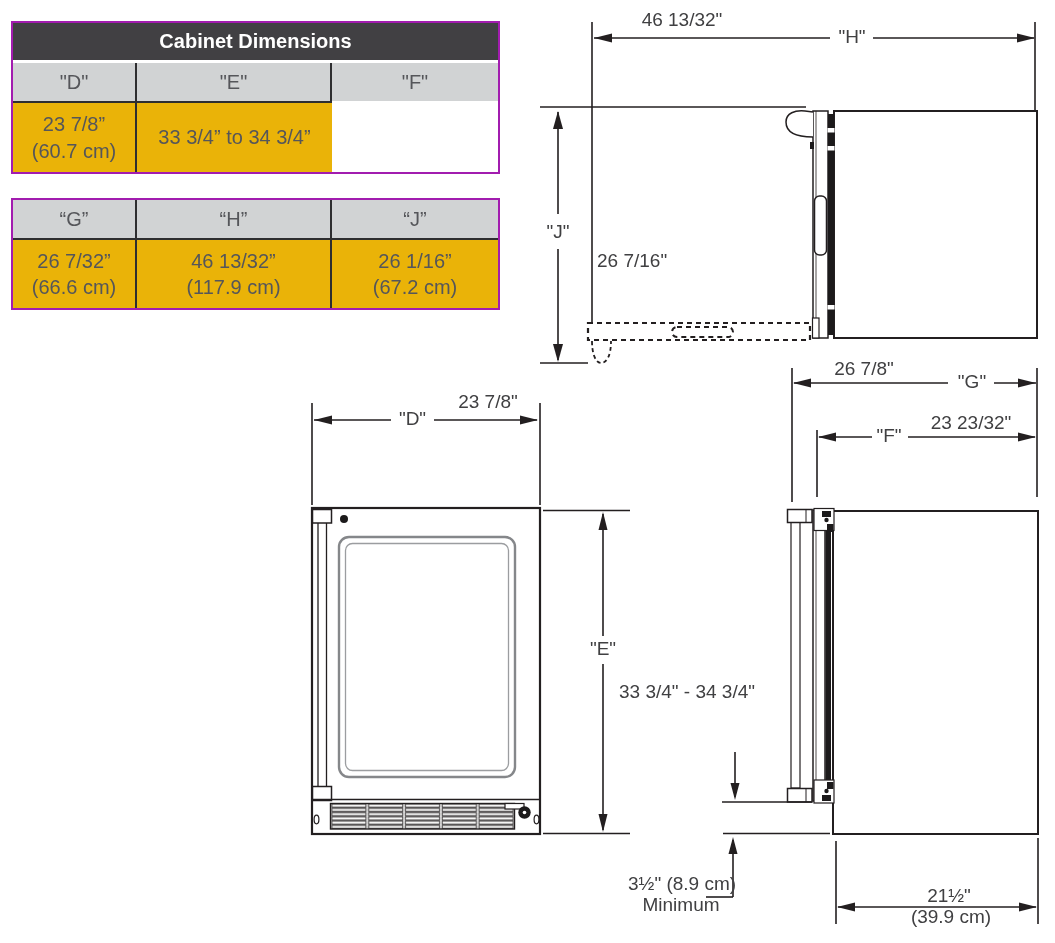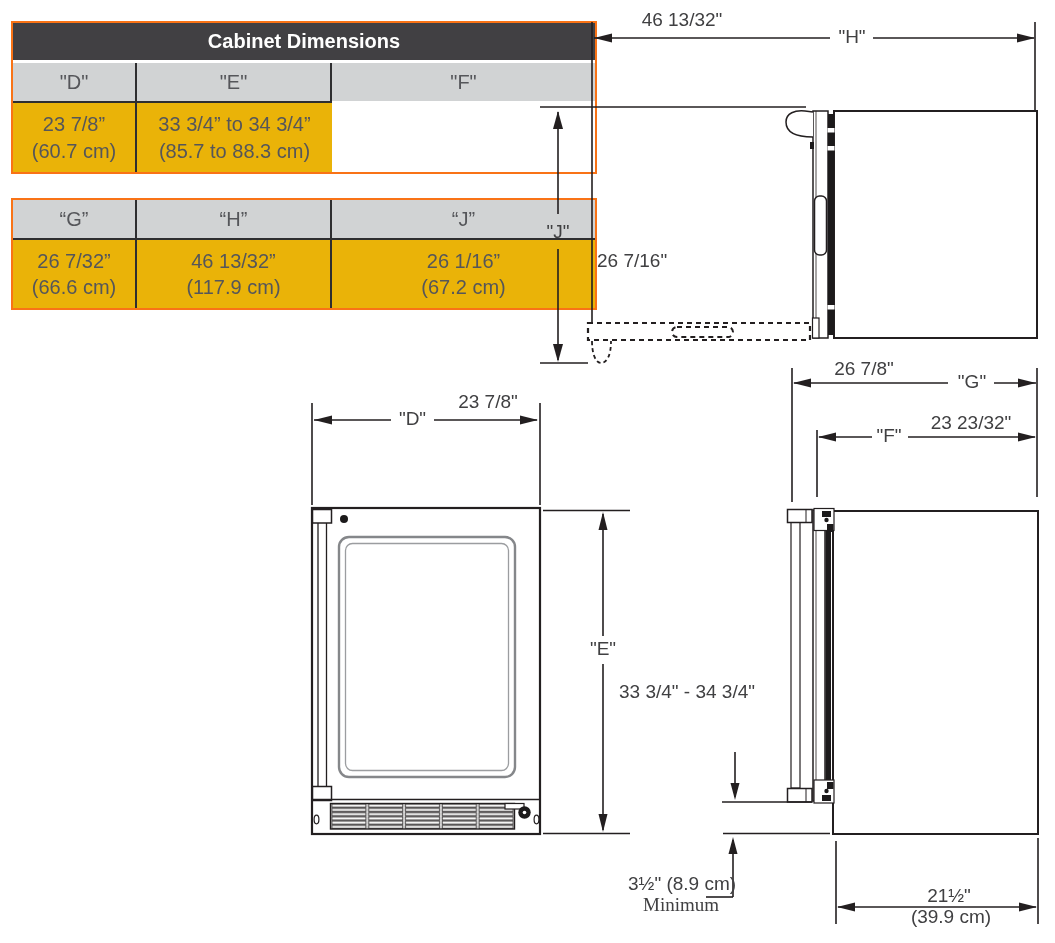--- a/index.html
+++ b/index.html
@@ -1,21 +1,21 @@
 <!DOCTYPE html>
 <html><head>
 <meta charset="utf-8">
 <style>
   html,body { margin:0; padding:0; background:#ffffff; }
   .canvas {
     position:relative; width:1055px; height:943px; background:#ffffff;
     font-family:"Liberation Sans", sans-serif; overflow:hidden;
   }
   
-  .dim-table { position:absolute; left:11px; width:586px; border:2px solid #f97316; box-sizing:border-box; }
+  .dim-table { position:absolute; left:11px; width:489px; border:2px solid #a21caf; box-sizing:border-box; }
   .t1 { top:21px; }
   .t2 { top:198px; }
   .t-title {
     background:#414043; color:#ffffff; font-weight:bold; font-size:20px;
     text-align:center; height:37px; line-height:37px; border-bottom:3px solid #ffffff;
   }
   .t-row { display:flex; }
   .t-cell {
     box-sizing:border-box; border-right:2px solid #2e2e30;
     display:flex; flex-direction:column; justify-content:center; align-items:center;
@@ -47,21 +47,20 @@
       <div class="t-cell c2">"E"</div>
       <div class="t-cell c3">"F"</div>
     </div>
     <div class="t-row t-vals">
       <div class="t-cell c1">
         <span>23 7/8”</span>
         <span>(60.7 cm)</span>
       </div>
       <div class="t-cell c2">
         <span>33 3/4” to 34 3/4”</span>
-        <span>(85.7 to 88.3 cm)</span>
       </div>
     </div>
   </div>
 
   <div class="dim-table t2">
     <div class="t-row t-head">
       <div class="t-cell c1">“G”</div>
       <div class="t-cell c2">“H”</div>
       <div class="t-cell c3">“J”</div>
     </div>
@@ -228,17 +227,17 @@
   <span class="dim" style="left:949px; top:372px; width:46px;">"G"</span>
   <span class="dim" style="left:926px; top:413px; width:90px;">23 23/32"</span>
   <span class="dim" style="left:867px; top:426px; width:44px;">"F"</span>
 
   <span class="dim" style="left:451px; top:392px; width:74px;">23 7/8"</span>
   <span class="dim" style="left:390px; top:409px; width:45px;">"D"</span>
   <span class="dim" style="left:582px; top:639px; width:42px;">"E"</span>
   <span class="dim left" style="left:619px; top:682px;">33 3/4" - 34 3/4"</span>
 
   <span class="dim" style="left:628px; top:874px; width:106px;">3½" (8.9 cm)</span>
-  <span class="dim" style="left:628px; top:895px; width:106px;font-family:Liberation Serif, serif;">Minimum</span>
+  <span class="dim" style="left:628px; top:895px; width:106px;">Minimum</span>
   <span class="dim" style="left:909px; top:886px; width:80px;">21½"</span>
   <span class="dim" style="left:909px; top:907px; width:84px;">(39.9 cm)</span>
 
 </div>
 
 </body></html>

